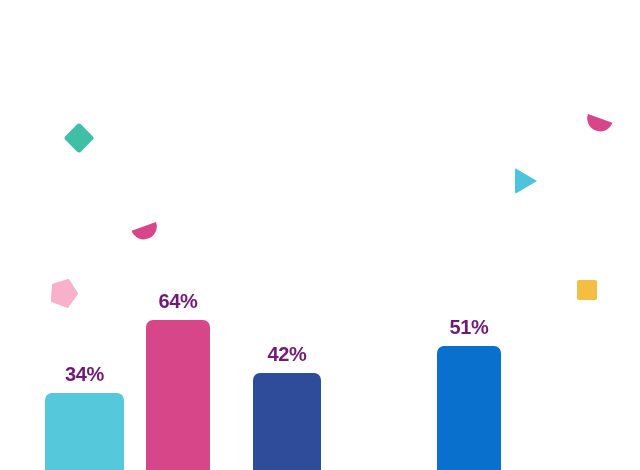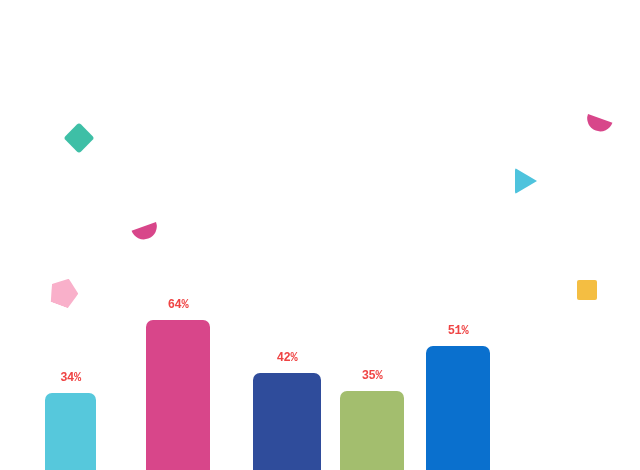--- a/index.html
+++ b/index.html
@@ -61,24 +61,24 @@
   }
   .bar-slot {
     position: absolute;
     bottom: 0;
     display: flex;
     flex-direction: column;
     align-items: center;
     justify-content: flex-end;
   }
   .bar-label {
-    font-family: Liberation Mono, monospace;
-    font-size: 12px;
+    font-family: Liberation Sans, sans-serif;
+    font-size: 20px;
     font-weight: bold;
-    color: #ef4444;
+    color: #701a75;
     letter-spacing: -0.3px;
     line-height: 1;
     margin-bottom: 9px;
     white-space: nowrap;
   }
   .bar-rect {
     width: 100%;
     border-radius: 7px 7px 0 0;
   }
 </style>
@@ -90,35 +90,31 @@
   <div id="decorations">
       <div class="confetti shape-diamond" style="left: 68px; top: 127px; background: rgb(62, 191, 166); transform: rotate(45deg);"></div>
       <div class="confetti shape-semicircle" style="left: 133px; top: 226px; background: rgb(216, 70, 138); transform: rotate(160deg);"></div>
       <div class="confetti shape-pentagon" style="left: 50px; top: 278px; background: rgb(249, 176, 202); transform: rotate(20deg);"></div>
       <div class="confetti shape-semicircle" style="left: 585px; top: 118px; background: rgb(216, 70, 138); transform: rotate(200deg);"></div>
       <div class="confetti shape-wedge" style="left: 515px; top: 168px; background: rgb(78, 195, 221); transform: rotate(180deg);"></div>
       <div class="confetti shape-square" style="left: 577px; top: 280px; background: rgb(244, 190, 66);"></div>
     </div>
 
   <div id="chart">
-      <div class="bar-slot" style="left: 45px; width: 51px; height: 107px; align-items: center;">
+      <div class="bar-slot" style="left: 45px; width: 79px; height: 107px; align-items: center;">
         <div class="bar-label">34%</div>
         <div class="bar-rect" style="background: rgb(86, 200, 220); height: 77px;"></div>
       </div>
       <div class="bar-slot" style="left: 146px; width: 64px; height: 180px;">
         <div class="bar-label">64%</div>
         <div class="bar-rect" style="background: rgb(216, 70, 138); height: 150px;"></div>
       </div>
       <div class="bar-slot" style="left: 253px; width: 68px; height: 127px;">
         <div class="bar-label">42%</div>
         <div class="bar-rect" style="background: rgb(47, 76, 155); height: 97px;"></div>
       </div>
-      <div class="bar-slot" style="left: 340px; width: 64px; height: 109px;">
-        <div class="bar-label">35%</div>
-        <div class="bar-rect" style="background: rgb(163, 190, 110); height: 79px;"></div>
-      </div>
-      <div class="bar-slot" style="left: 426px; width: 64px; height: 154px;">
+      <div class="bar-slot" style="left: 437px; width: 64px; height: 154px;">
         <div class="bar-label">51%</div>
         <div class="bar-rect" style="background: rgb(10, 112, 206); height: 124px;"></div>
       </div>
     </div>
 
 </div>
 
 </body></html>

